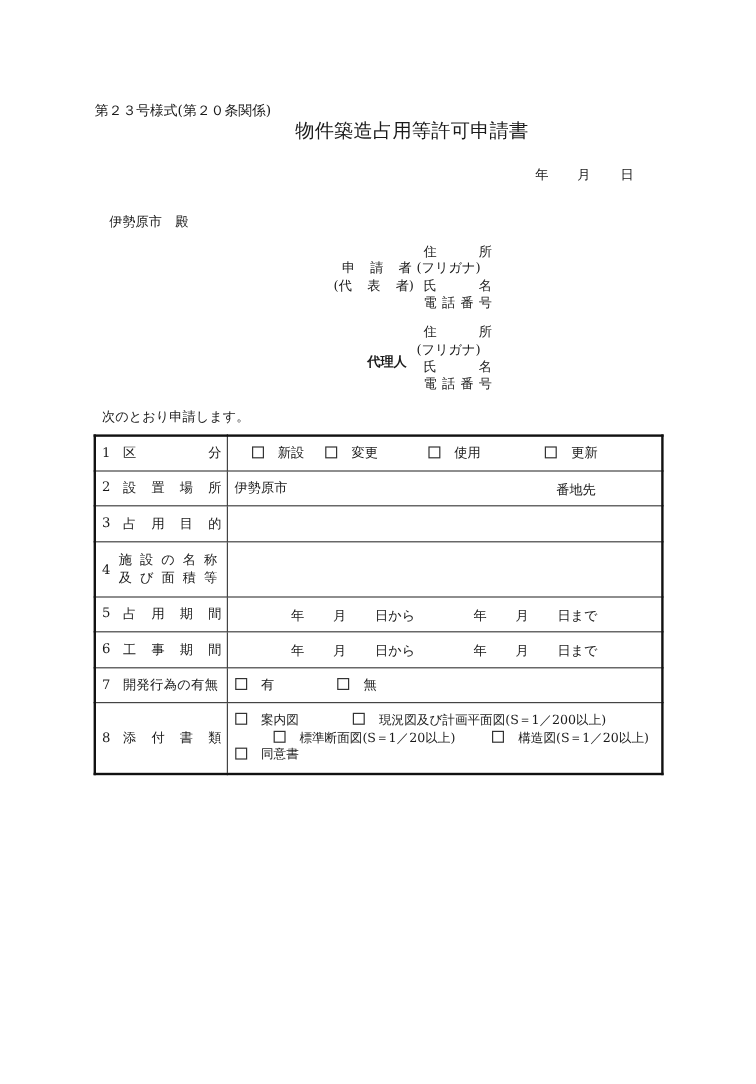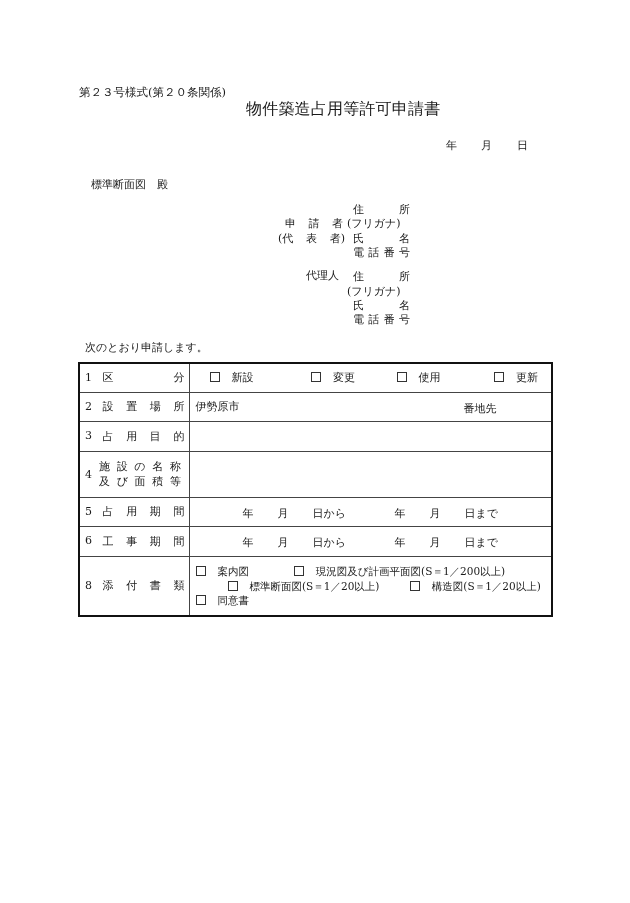--- a/index.html
+++ b/index.html
@@ -33,21 +33,21 @@
 </head>
 <body>
 
 <div class="abs form-no">第２３号様式(第２０条関係)</div>
 <div class="abs doc-title">物件築造占用等許可申請書</div>
 <div class="abs date-row">
   <span style="position:absolute;left:0;">年</span>
   <span style="position:absolute;left:35px;">月</span>
   <span style="position:absolute;left:71px;">日</span>
 </div>
-<div class="abs addressee">標準断面図　殿</div>
+<div class="abs addressee">伊勢原市　殿</div>
 
 <div>
   <div class="abs" style="left:285px;top:216px;width:58px;display:flex;justify-content:space-between;">
     <span>申</span>
     <span>請</span>
     <span>者</span>
   </div>
   <div class="abs" style="left:278px;top:231px;width:67px;display:flex;justify-content:space-between;">
     <span>(代</span>
     <span>表</span>
@@ -64,21 +64,21 @@
   </div>
   <div class="abs" style="left:353px;top:245px;width:57px;display:flex;justify-content:space-between;">
     <span>電</span>
     <span>話</span>
     <span>番</span>
     <span>号</span>
   </div>
 </div>
 
 <div>
-  <div class="abs" style="left:306px;top:268px;">代理人</div>
+  <div class="abs" style="left:306px;top:294px;font-weight:bold;">代理人</div>
   <div class="abs" style="left:353px;top:269px;width:57px;display:flex;justify-content:space-between;">
     <span>住</span>
     <span>所</span>
   </div>
   <div class="abs" style="left:347px;top:284px;">(フリガナ)</div>
   <div class="abs" style="left:353px;top:298px;width:57px;display:flex;justify-content:space-between;">
     <span>氏</span>
     <span>名</span>
   </div>
   <div class="abs" style="left:353px;top:312px;width:57px;display:flex;justify-content:space-between;">
@@ -101,21 +101,21 @@
       <tr style="height:29px;">
     <td class="label">
       <span class="num">1</span>
       <span class="lbl-spread" style="width:82px;">
         <span>区</span>
         <span>分</span>
       </span>
     </td>
     <td class="val">
       <span class="opt" style="width:72px;text-align:center;"><span class="chk"></span><span>新設</span></span>
-      <span class="opt" style="width:82px;margin-left:40px;"><span class="chk"></span><span>変更</span></span>
+      <span class="opt" style="width:82px;"><span class="chk"></span><span>変更</span></span>
       <span class="opt" style="width:94px;"><span class="chk"></span><span>使用</span></span>
       <span class="opt"><span class="chk"></span><span>更新</span></span>
     </td>
   </tr>
 
   <tr style="height:29px;">
     <td class="label">
       <span class="num">2</span>
       <span class="lbl-spread" style="width:82px;">
         <span>設</span>
@@ -201,20 +201,30 @@
     <td class="val">
       <span style="position:absolute;left:53px;top:8px;">年</span>
       <span style="position:absolute;left:88px;top:8px;">月</span>
       <span style="position:absolute;left:123px;top:8px;">日から</span>
       <span style="position:absolute;left:205px;top:8px;">年</span>
       <span style="position:absolute;left:240px;top:8px;">月</span>
       <span style="position:absolute;left:275px;top:8px;">日まで</span>
     </td>
   </tr>
 
+  <tr style="height:29px;">
+    <td class="label">
+      <span class="num">7</span>
+      <span style="letter-spacing:0.3px;">開発行為の有無</span>
+    </td>
+    <td class="val">
+      <span class="opt" style="width:82px;"><span class="chk"></span><span>有</span></span>
+      <span class="opt"><span class="chk"></span><span>無</span></span>
+    </td>
+  </tr>
 
   <tr style="height:60px;">
     <td class="label">
       <span class="num">8</span>
       <span class="lbl-spread" style="width:82px;">
         <span>添</span>
         <span>付</span>
         <span>書</span>
         <span>類</span>
       </span>

